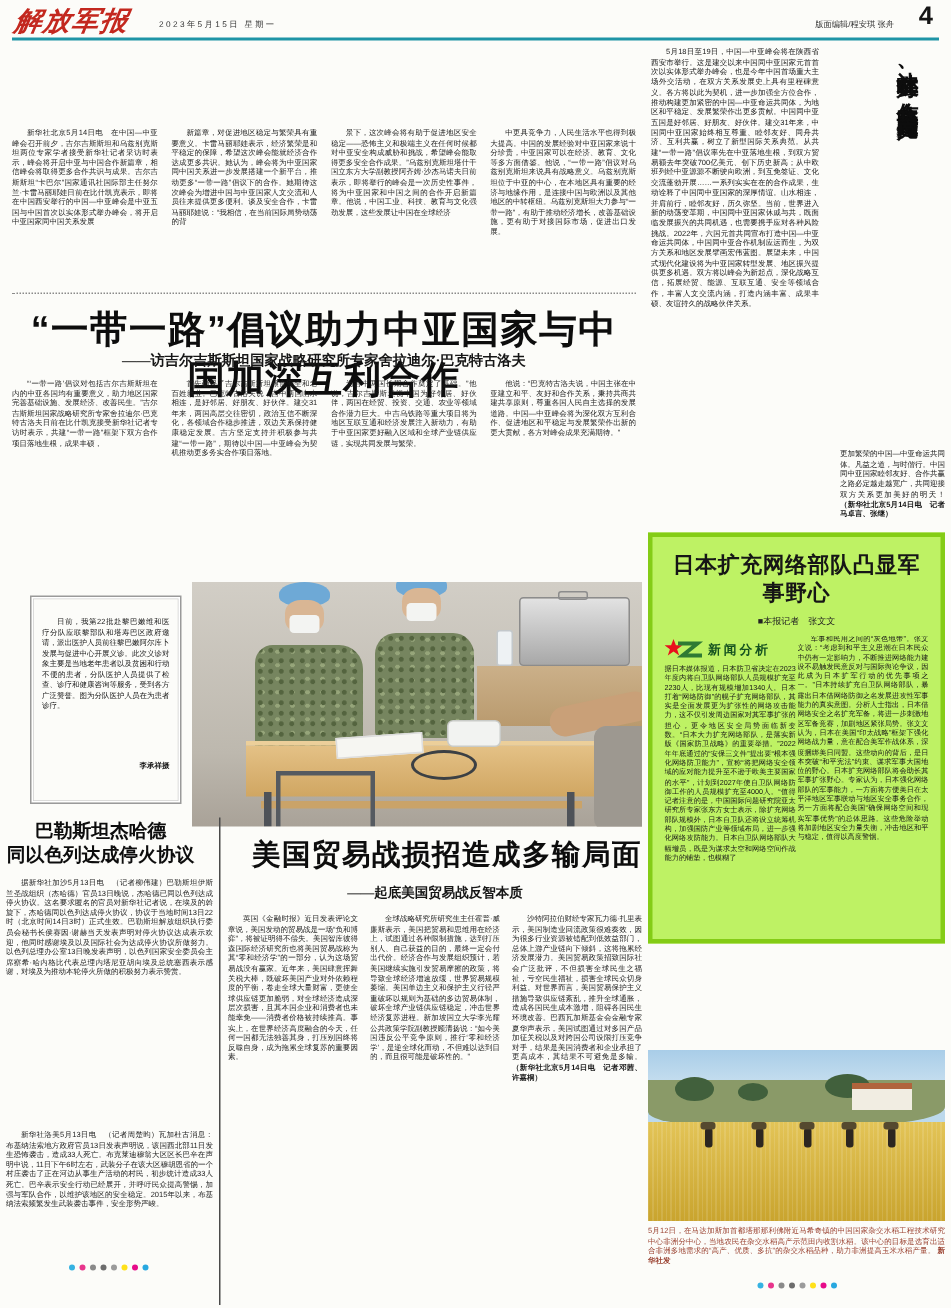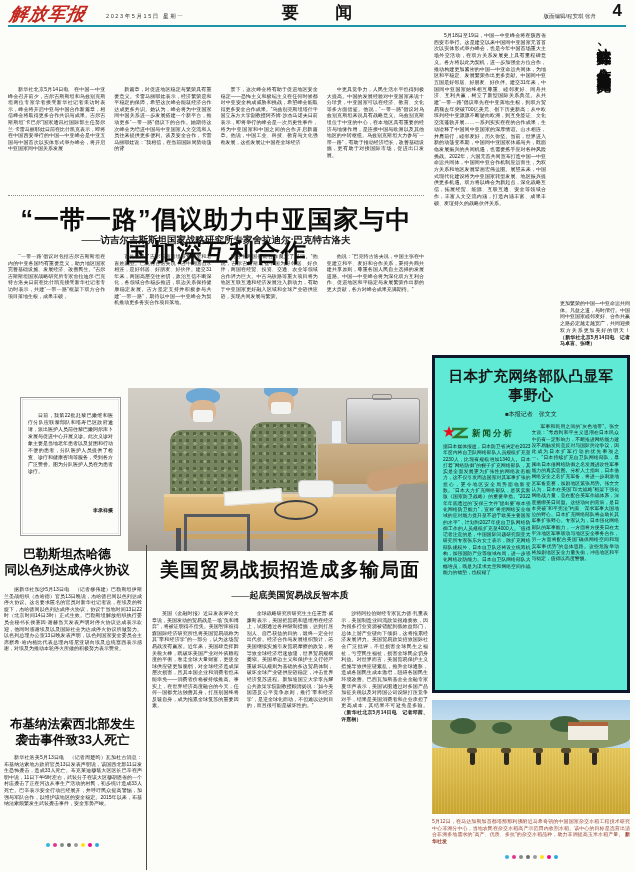--- a/index.html
+++ b/index.html
@@ -63,22 +63,22 @@
   .trdsub,.a2sub{position:absolute;text-align:center;font-weight:bold;font-family:"Liberation Serif",serif;}
   .trdsub{}
   
   .nb1{position:absolute;left:434px;top:32px;width:112px;height:316px;font-size:5px;line-height:6.7px;
        text-align:justify;text-indent:10px;overflow:hidden;}
   .nvh{position:absolute;left:594px;top:36px;height:266px;writing-mode:vertical-rl;font-size:14.5px;
        font-weight:bold;font-family:"Liberation Serif",serif;letter-spacing:1px;color:#0d0d0d;}
   .nb2{position:absolute;left:560px;top:300px;width:70px;height:48px;font-size:5px;line-height:6.7px;
        text-align:justify;overflow:hidden;}
   
-  .redbox{position:absolute;left:432px;top:355px;width:198px;height:338px;border:3px solid #0f172a;
-          box-sizing:border-box;background:#5eead4;padding:9px 8px 5px;}
+  .redbox{position:absolute;left:432px;top:355px;width:198px;height:274px;border:3px solid #84cc16;
+          box-sizing:border-box;background:#bef264;padding:9px 8px 5px;}
   .jph{text-align:center;font-size:14.5px;font-weight:bold;letter-spacing:0.5px;}
   .jbl{text-align:center;font-size:6px;margin-top:5px;color:#222;}
   .jbody{display:flex;gap:1px;margin-top:5px;height:238px;overflow:hidden;}
   .jcol{flex:1;font-size:4.8px;line-height:6.3px;text-align:justify;text-indent:9px;overflow:hidden;}
   .jtag{display:flex;align-items:center;gap:3px;margin:2px 0 4px;text-indent:0;}
   .jtagtext{font-size:8.5px;font-weight:bold;color:#14521f;letter-spacing:2px;}
   
   .ph2{position:absolute;left:432px;top:700px;width:198px;height:114px;overflow:hidden;background:#bcd9ec;}
   .ph2 *{position:absolute;}
   .sky{left:0;top:0;right:0;height:40px;background:linear-gradient(#a9cde8,#dcebf4);}
@@ -96,21 +96,20 @@
            text-align:justify;color:#9a4130;}
   .ricecap .attr{color:#9a4130;}
 </style>
 </head>
 <body>
 
 <div class="page">
 
   <div class="hdr-logo">解放军报</div>
   <div class="hdr-date">2023年5月15日 星期一</div>
-  <div class="hdr-section">要 闻</div>
   <div class="hdr-editor">版面编辑/程安琪 张舟</div>
   <div class="hdr-page">4</div>
   <div class="hdr-rule"></div>
 
   <div class="bodycols" style="left:8px;width:416px;top:86px;height:104px;gap:9px;">
     <div class="col">新华社北京5月14日电　在中国—中亚峰会召开前夕，吉尔吉斯斯坦和乌兹别克斯坦两位专家学者接受新华社记者采访时表示，峰会将开启中亚与中国合作新篇章，相信峰会将取得更多合作共识与成果。吉尔吉斯斯坦“卡巴尔”国家通讯社国际部主任努尔兰·卡雷马丽耶娃日前在比什凯克表示，即将在中国西安举行的中国—中亚峰会是中亚五国与中国首次以实体形式举办峰会，将开启中亚国家同中国关系发展</div>
     <div class="col">新篇章，对促进地区稳定与繁荣具有重要意义。卡雷马丽耶娃表示，经济繁荣是和平稳定的保障，希望这次峰会能就经济合作达成更多共识。她认为，峰会将为中亚国家同中国关系进一步发展搭建一个新平台，推动更多“一带一路”倡议下的合作。她期待这次峰会为增进中国与中亚国家人文交流和人员往来提供更多便利。谈及安全合作，卡雷马丽耶娃说：“我相信，在当前国际局势动荡的背</div>
     <div class="col">景下，这次峰会将有助于促进地区安全稳定——恐怖主义和极端主义在任何时候都对中亚安全构成威胁和挑战，希望峰会能取得更多安全合作成果。”乌兹别克斯坦塔什干国立东方大学副教授阿齐姆·沙杰马诺夫日前表示，即将举行的峰会是一次历史性事件，将为中亚国家和中国之间的合作开启新篇章。他说，中国工业、科技、教育与文化强劲发展，这些发展让中国在全球经济</div>
     <div class="col">中更具竞争力，人民生活水平也得到极大提高。中国的发展经验对中亚国家来说十分珍贵，中亚国家可以在经济、教育、文化等多方面借鉴。他说，“一带一路”倡议对乌兹别克斯坦来说具有战略意义。乌兹别克斯坦位于中亚的中心，在本地区具有重要的经济与地缘作用，是连接中国与欧洲以及其他地区的中转枢纽。乌兹别克斯坦大力参与“一带一路”，有助于推动经济增长，改善基础设施，更有助于对接国际市场，促进出口发展。</div>
   </div>
@@ -153,37 +152,35 @@
     <div class="desk-shelf"></div>
     <div class="leg lg1"></div>
     <div class="leg lg2"></div>
     <div class="chair"></div>
   </div>
 
   <div class="headline twoline" style="left:0;width:134px;top:546px;">巴勒斯坦杰哈德
 同以色列达成停火协议</div>
   <div class="smallbody" style="left:4px;width:138px;top:586px;height:118px;">据新华社加沙5月13日电　（记者柳伟建）巴勒斯坦伊斯兰圣战组织（杰哈德）官员13日晚说，杰哈德已同以色列达成停火协议。这名要求匿名的官员对新华社记者说，在埃及的斡旋下，杰哈德同以色列达成停火协议，协议于当地时间13日22时（北京时间14日3时）正式生效。巴勒斯坦解放组织执行委员会秘书长侯赛因·谢赫当天发表声明对停火协议达成表示欢迎，他同时感谢埃及以及国际社会为达成停火协议所做努力。以色列总理办公室13日晚发表声明，以色列国家安全委员会主席察希·哈内格比代表总理内塔尼亚胡向埃及总统塞西表示感谢，对埃及为推动本轮停火所做的积极努力表示赞赏。</div>
 
-  <div class="headline twoline" style="left:0;width:145px;top:716px;">布基纳法索西北部发生
-袭击事件致33人死亡</div>
   <div class="smallbody" style="left:4px;width:138px;top:754px;height:84px;">新华社洛美5月13日电　（记者周楚昀）瓦加杜古消息：布基纳法索地方政府官员13日发表声明说，该国西北部11日发生恐怖袭击，造成33人死亡。布克莱迪穆翁大区区长巴辛在声明中说，11日下午6时左右，武装分子在该大区穆胡恩省的一个村庄袭击了正在河边从事生产活动的村民，初步统计造成33人死亡。巴辛表示安全行动已经展开，并呼吁民众提高警惕，加强与军队合作，以维护该地区的安全稳定。2015年以来，布基纳法索频繁发生武装袭击事件，安全形势严峻。</div>
   <div class="dotsrow" style="left:0;width:145px;top:843px;">
       <span class="dot" style="background: rgb(53, 178, 226);"></span>
       <span class="dot" style="background: rgb(232, 53, 140);"></span>
       <span class="dot" style="background: rgb(138, 138, 138);"></span>
       <span class="dot" style="background: rgb(109, 109, 109);"></span>
       <span class="dot" style="background: rgb(155, 155, 155);"></span>
       <span class="dot" style="background: rgb(255, 225, 26);"></span>
       <span class="dot" style="background: rgb(231, 11, 138);"></span>
       <span class="dot" style="background: rgb(40, 168, 224);"></span>
     </div>
 
   <div class="vline" style="left:146px;top:545px;height:325px;"></div>
 
-  <div class="headline" style="left:152px;width:276px;top:557px;font-size:19px;letter-spacing:1px;">美国贸易战损招造成多输局面</div>
+  <div class="headline" style="left:152px;width:276px;top:557px;font-size:19px;letter-spacing:1px;text-align:right;">美国贸易战损招造成多输局面</div>
   <div class="trdsub" style="left:152px;width:276px;top:589px;font-size:9px;">——起底美国贸易战反智本质</div>
   <div class="bodycols" style="left:152px;width:276px;top:610px;height:256px;gap:8px;">
     <div class="col">英国《金融时报》近日发表评论文章说，美国发动的贸易战是一场“负和博弈”，将被证明得不偿失。美国智库彼得森国际经济研究所也将美国贸易战称为其“零和经济学”的一部分，认为这场贸易战没有赢家。近年来，美国肆意挥舞关税大棒，既破坏美国产业对外依赖程度的平衡，卷走全球大量财富，更使全球供应链更加脆弱，对全球经济造成深层次损害，且其本国企业和消费者也未能幸免——消费者价格被持续推高。事实上，在世界经济高度融合的今天，任何一国都无法独善其身，打压别国终将反噬自身，成为拖累全球复苏的重要因素。</div>
     <div class="col">全球战略研究所研究生主任霍普·威廉斯表示，美国把贸易和思维用在经济上，试图通过各种限制措施，达到打压别人、自己获益的目的，最终一定会付出代价。经济合作与发展组织预计，若美国继续实施引发贸易摩擦的政策，将导致全球经济增速放缓，世界贸易规模萎缩。美国单边主义和保护主义行径严重破坏以规则为基础的多边贸易体制，破坏全球产业链供应链稳定，冲击世界经济复苏进程。新加坡国立大学李光耀公共政策学院副教授顾清扬说：“如今美国违反公平竞争原则，推行‘零和经济学’，是逆全球化而动，不但难以达到目的，而且很可能是破坏性的。”</div>
     <div class="col">
       <span>沙特阿拉伯财经专家瓦力德·扎里表示，美国制造业回流政策很难奏效，因为很多行业资源被错配到低效益部门，总体上游产业链向下倾斜，这将拖累经济发展潜力。美国贸易政策招致国际社会广泛批评，不但损害全球民生之福祉，亏空民生福祉，损害全球民众切身利益。对世界而言，美国贸易保护主义措施导致供应链紊乱，推升全球通胀，造成各国民生成本激增，阻碍各国民生环境改善。巴西瓦加斯基金会金融专家夏华声表示，美国试图通过对多国产品加征关税以及对跨国公司设限打压竞争对手，结果是美国消费者和企业承担了更高成本，其结果不可避免是多输。</span>
       <span class="attr">（新华社北京5月14日电　记者邓茜、许嘉桐）</span>
     </div>
   </div>
 

